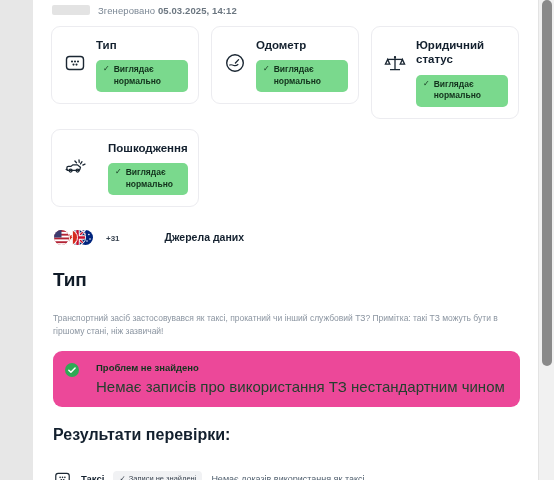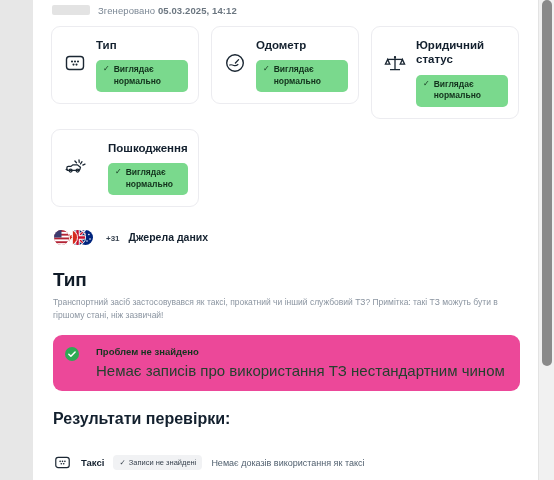--- a/index.html
+++ b/index.html
@@ -100,32 +100,32 @@
   }
   .flag.f1 { left: 0;  z-index: 4; }
   .flag.f2 { left: 8px;  z-index: 3; }
   .flag.f3 { left: 16px; z-index: 2; }
   .flag.f4 { left: 24px; z-index: 1; }
   .flag svg { display: block; width: 100%; height: 100%; }
   .flag-more {
     font-size: 8px; font-weight: 700; color: #3a4552; margin-left: 4px;
     flex: 0 0 auto;
   }
-  .src-text { line-height: 1.45; }
+  .src-text { line-height: 1.45; margin-left: 36px; }
   .src-title { font-size: 10.5px; font-weight: 700; color: #13202e; }
   .src-sub { font-size: 10px; color: #2c3845; }
   .src-sub b { font-weight: 700; }
 
   
   .section { padding: 22px 18px 0 20px; }
   .sec-title {
     font-size: 19px; font-weight: 700; color: #101b28; letter-spacing: -.2px;
   }
   .sec-desc {
-    margin-top: 5px; font-size: 8.5px; color: #8b95a1; line-height: 1.55;
+    margin-top: 21px; font-size: 8.5px; color: #8b95a1; line-height: 1.55;
   }
 
   .alert {
     margin-top: 13px;
     background: #ec4899; border-radius: 9px;
     padding: 11px 12px 12px 12px;
     display: flex; gap: 17px; align-items: flex-start;
   }
   .alert-icon { flex: 0 0 14px; width: 14px; height: 14px; margin-top: 1px; }
   .alert-icon svg { display: block; }

